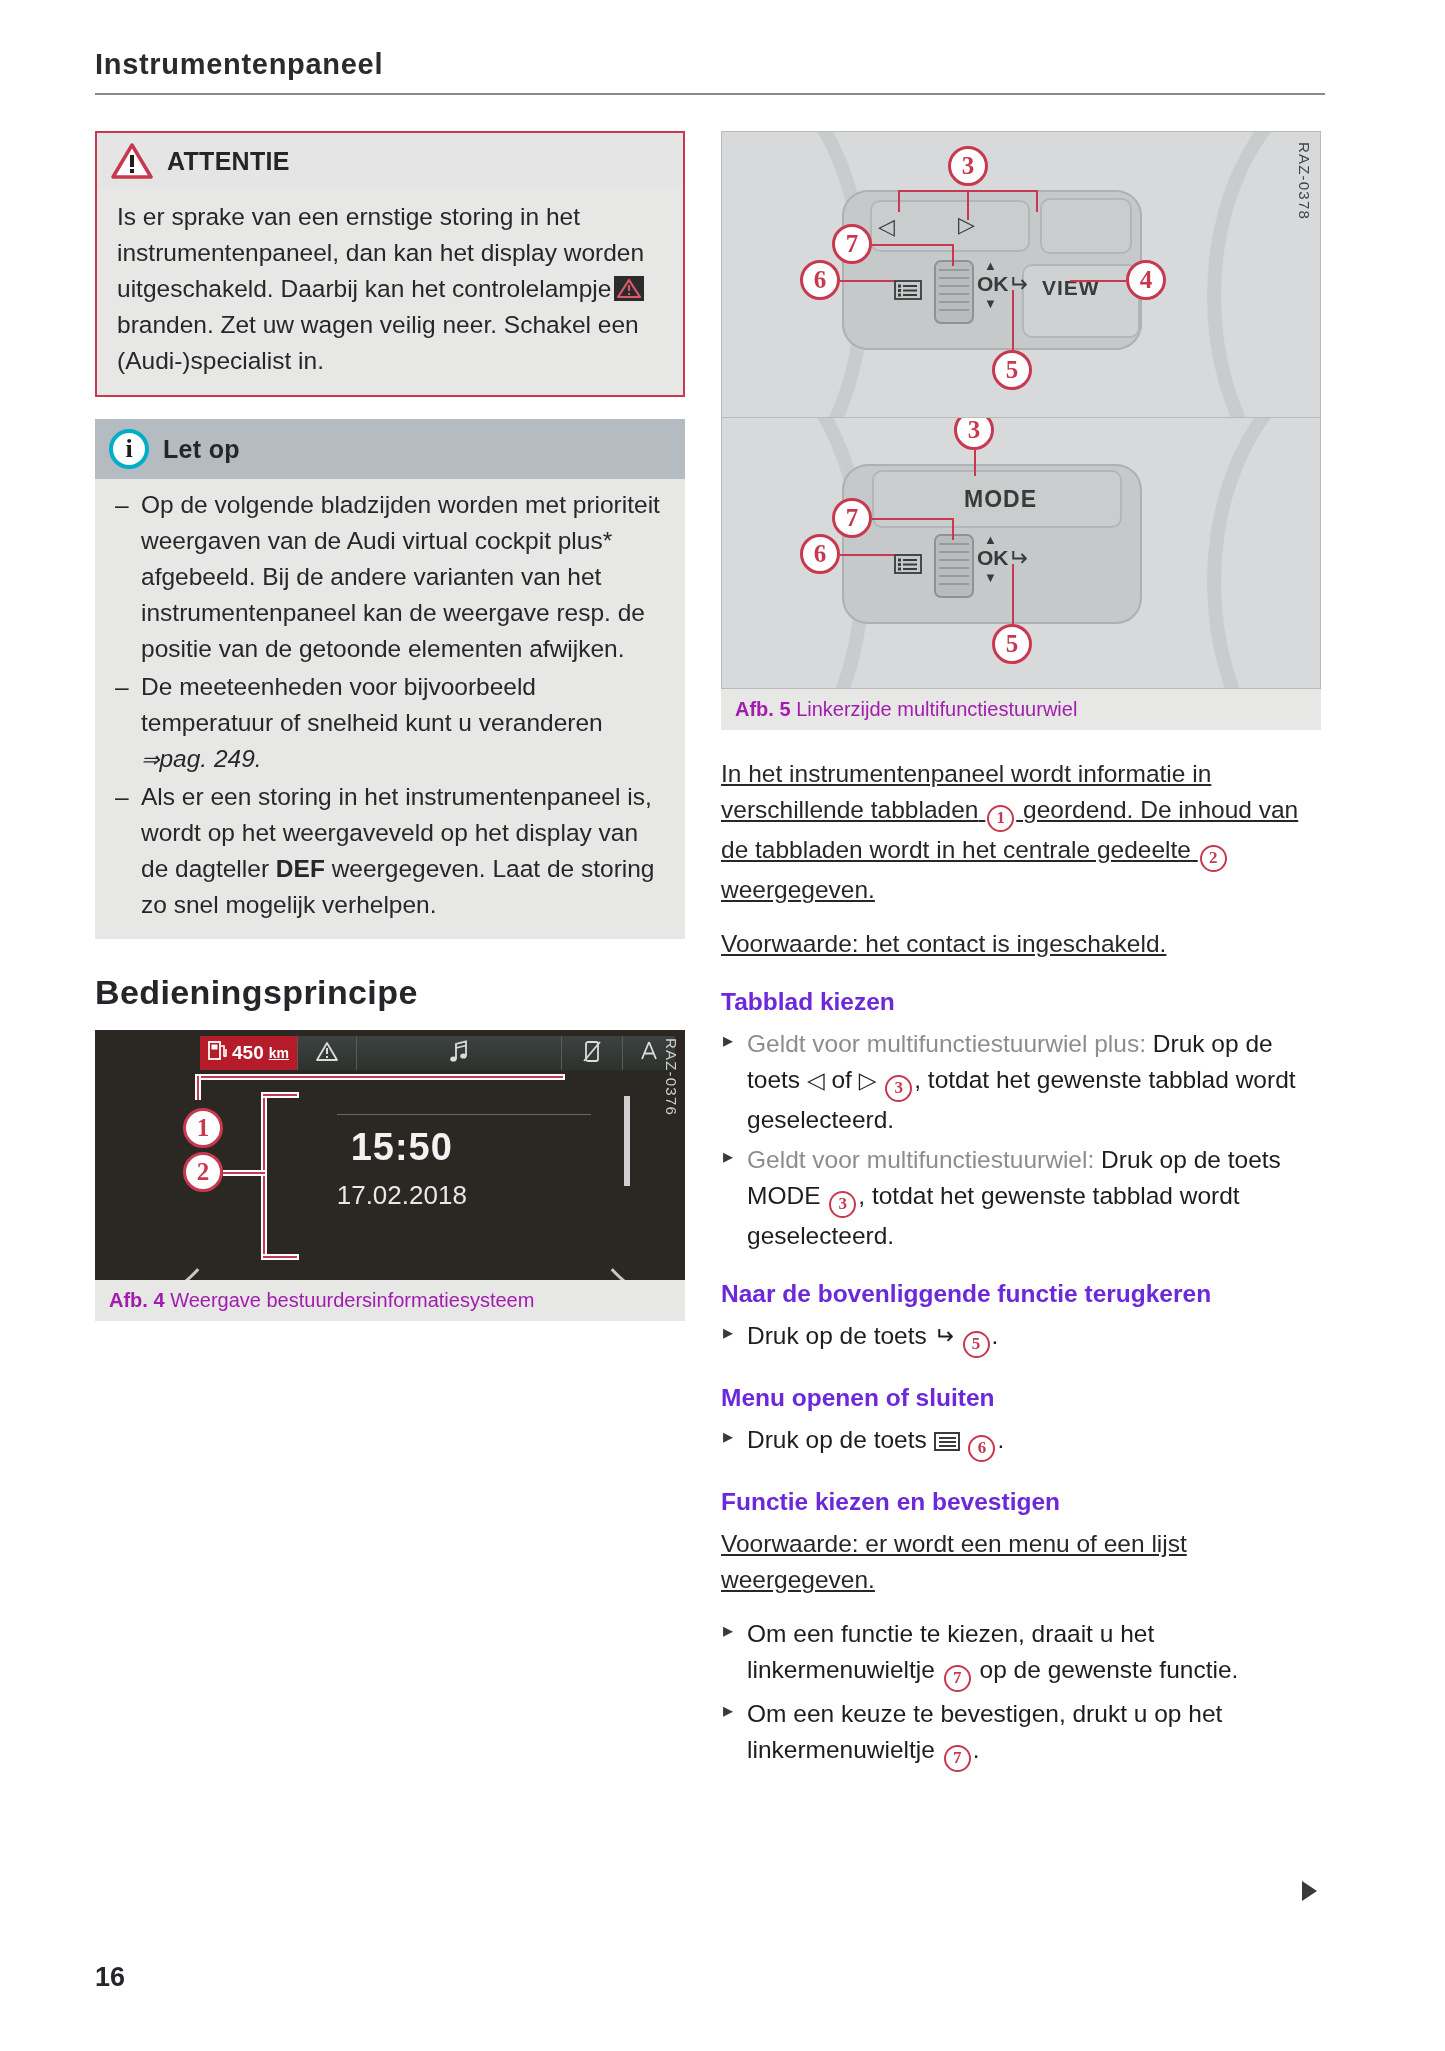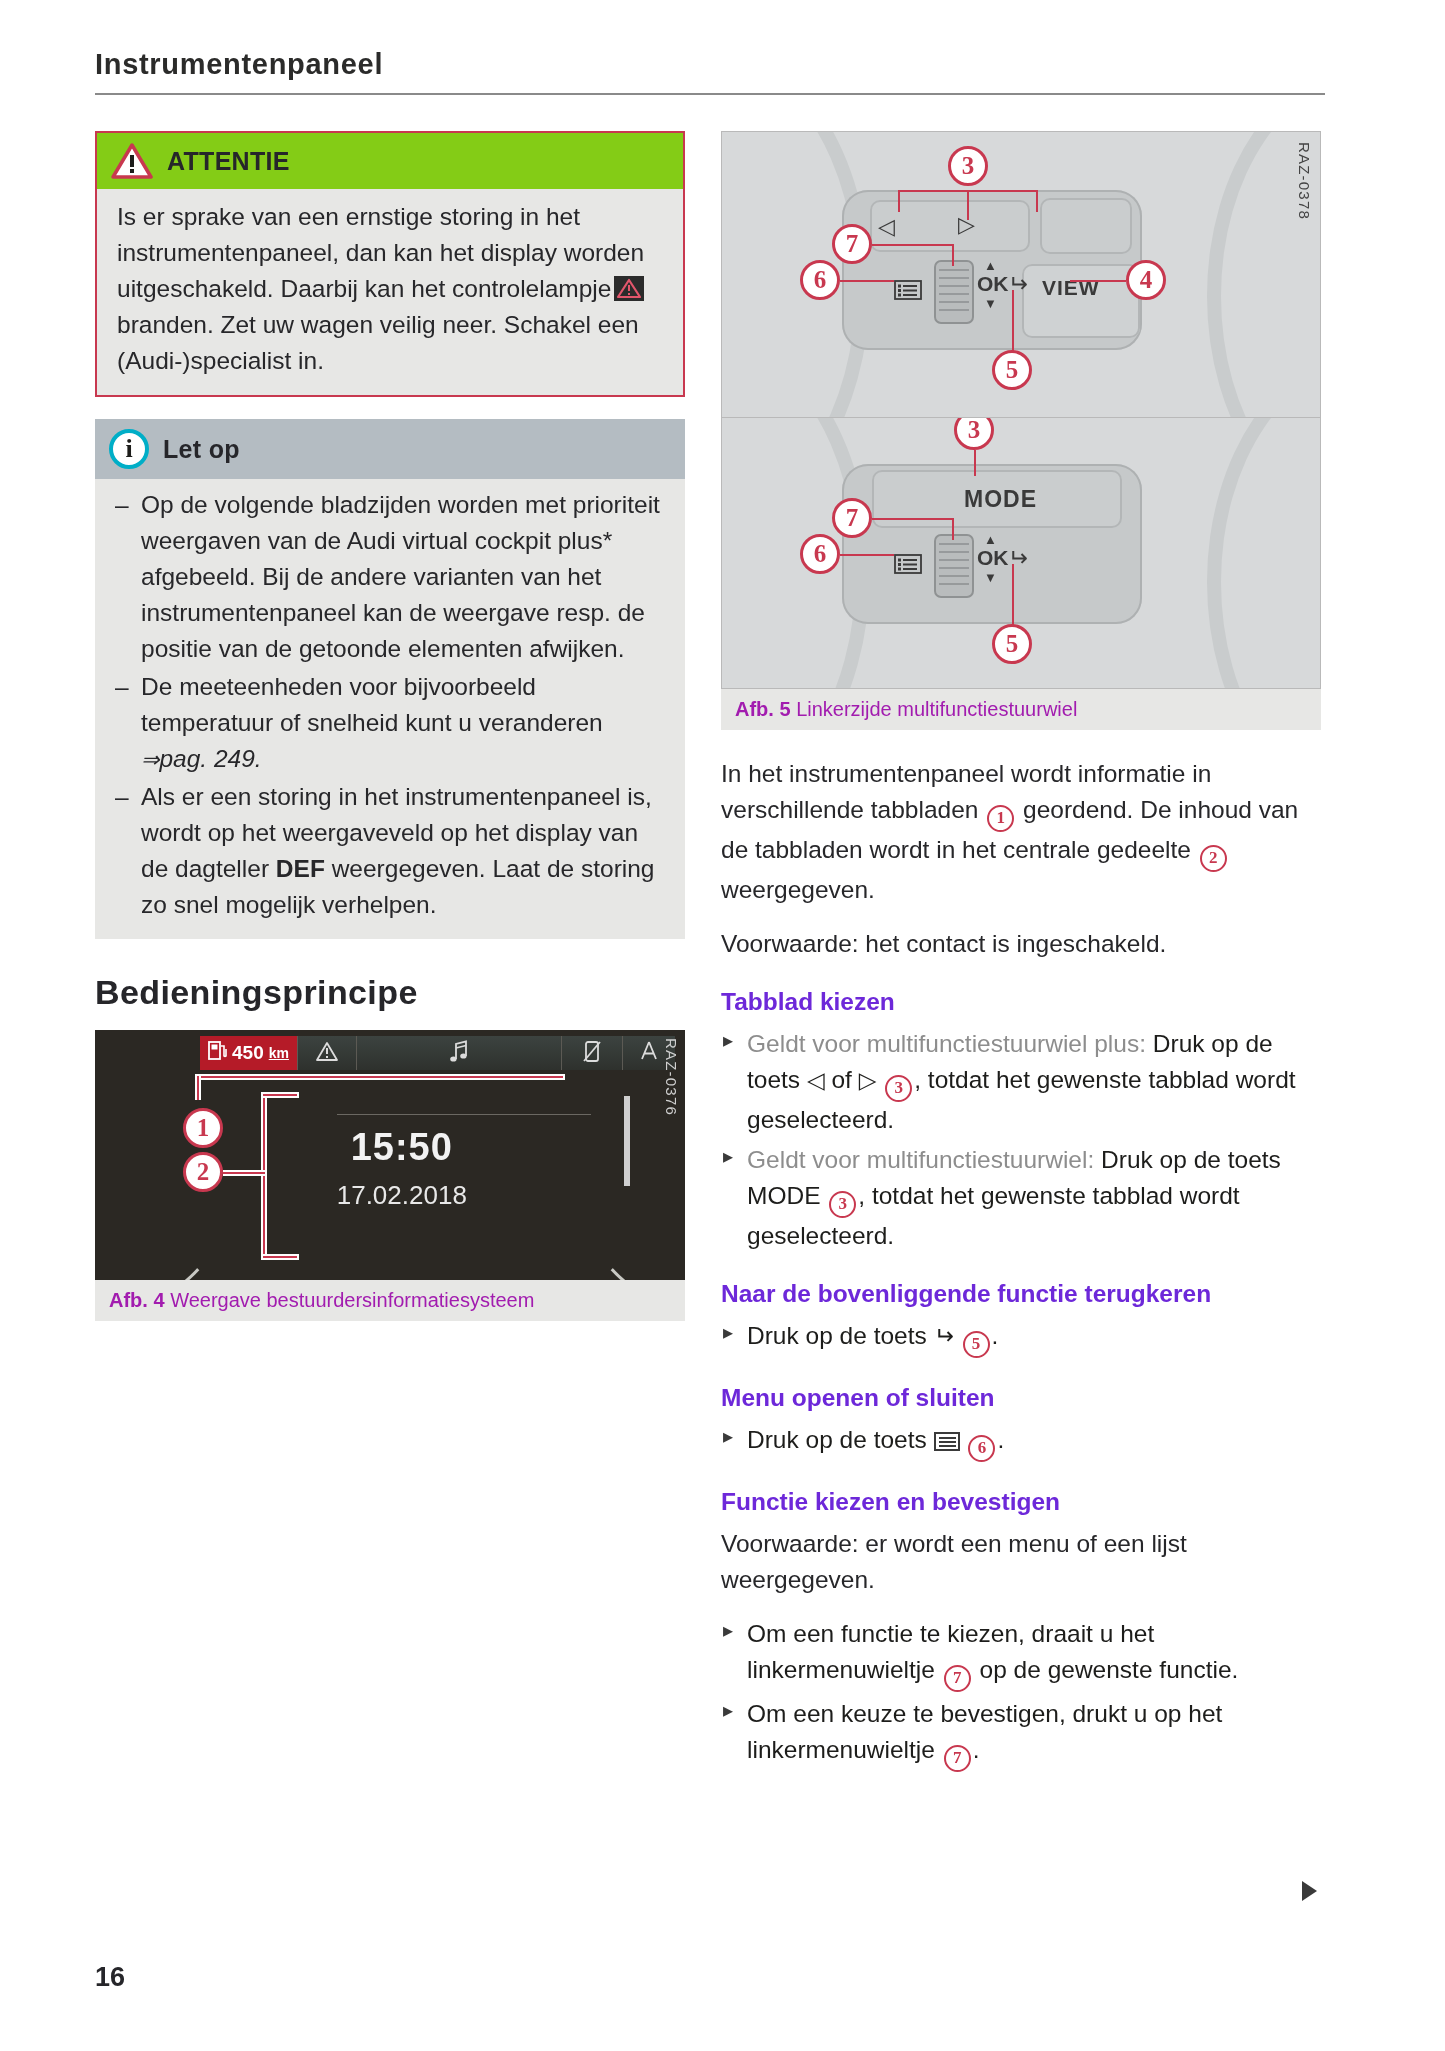--- a/index.html
+++ b/index.html
@@ -34,21 +34,21 @@
 
   
   .cols{display:flex;gap:36px;align-items:flex-start;}
   .col-left{width:590px;flex:none;}
   .col-right{width:600px;flex:none;}
 
   
   .box{margin-bottom:22px;}
   .box-attentie{border:2px solid #c8384f;}
   .box-head{
-    background:#84cc16;
+    background:#e5e5e5;
     display:flex;align-items:center;
     gap:14px;
     padding:10px 14px;
     min-height:34px;
   }
   .box-head-title{
     font-size:25px;font-weight:bold;color:#26262a;letter-spacing:.3px;
   }
   .box-body{
     background:#e7e7e5;
@@ -231,21 +231,21 @@
     box-shadow:inset 0 0 0 2px #b3b6b7;
   }
   .glyph{position:absolute;color:#3a3a3a;}
 
   .wheel-rim{
     position:absolute;border:14px solid #c9cccd;border-radius:50%;
     background:transparent;
   }
 
   
-  .rtext{font-size:24.5px;line-height:1.47;color:#27272a;margin:8px 0 18px 0;}
+  .rtext{font-size:24.5px;line-height:1.47;color:#27272a;margin:8px 0 18px 0;text-decoration:underline;}
   h3.sub{font-size:24.5px;font-weight:bold;margin:26px 0 10px 0;color:#6d28d9;}
   ul.arrowlist{list-style:none;margin:0 0 6px 0;padding:0;}
   ul.arrowlist li{
     position:relative;padding-left:26px;margin:0 0 4px 0;
     font-size:24.5px;line-height:1.47;
   }
   ul.arrowlist li:before{
     content:"\25B8";
     position:absolute;left:2px;top:0;color:#3a3a3a;font-size:20px;
   }

